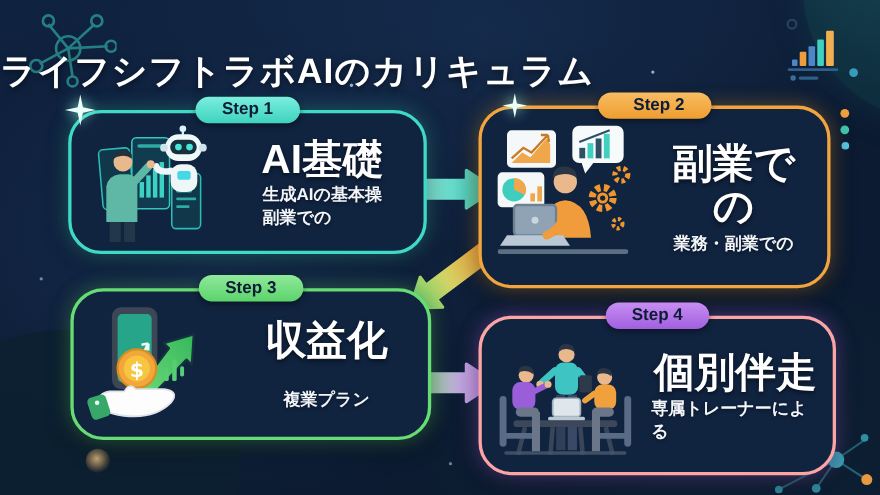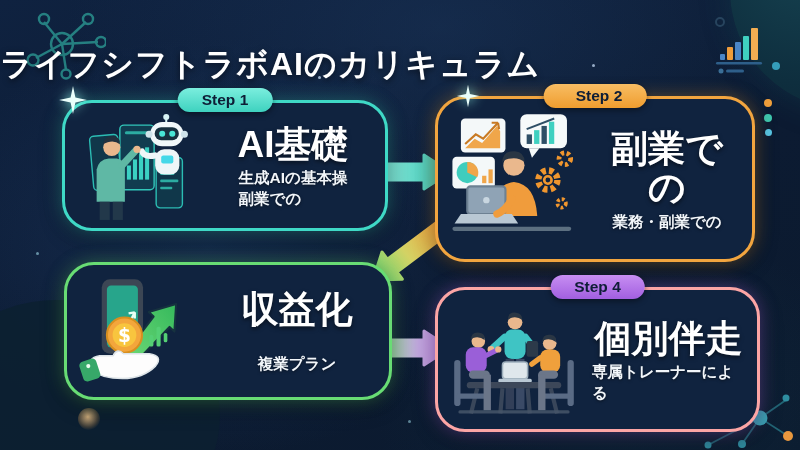--- a/index.html
+++ b/index.html
@@ -235,20 +235,23 @@
       <rect x="2" y="110" width="112" height="4" rx="2" fill="#5c6f80"></rect>
     </svg>
     <div class="txt">
       <h2>副業での</h2>
       <p><span>業務・副業での</span><br></p>
     </div>
   </div>
 </section>
 
 <section class="card card3">
+  <div class="badge">
+    <span>Step 3</span>
+  </div>
   <div class="body">
     <svg class="illo" width="124" height="118" viewBox="0 0 120 114">
       <defs>
         <linearGradient id="arrg" x1="0" y1="1" x2="1" y2="0">
           <stop offset="0" stop-color="#6fd977"></stop>
             <stop offset="1" stop-color="#35b95c"></stop>
         </linearGradient>
       </defs>
       <rect x="22" y="6" width="40" height="72" rx="8" fill="#3c4654"></rect>
       <rect x="27" y="12" width="30" height="60" rx="4" fill="#27a58b"></rect>

